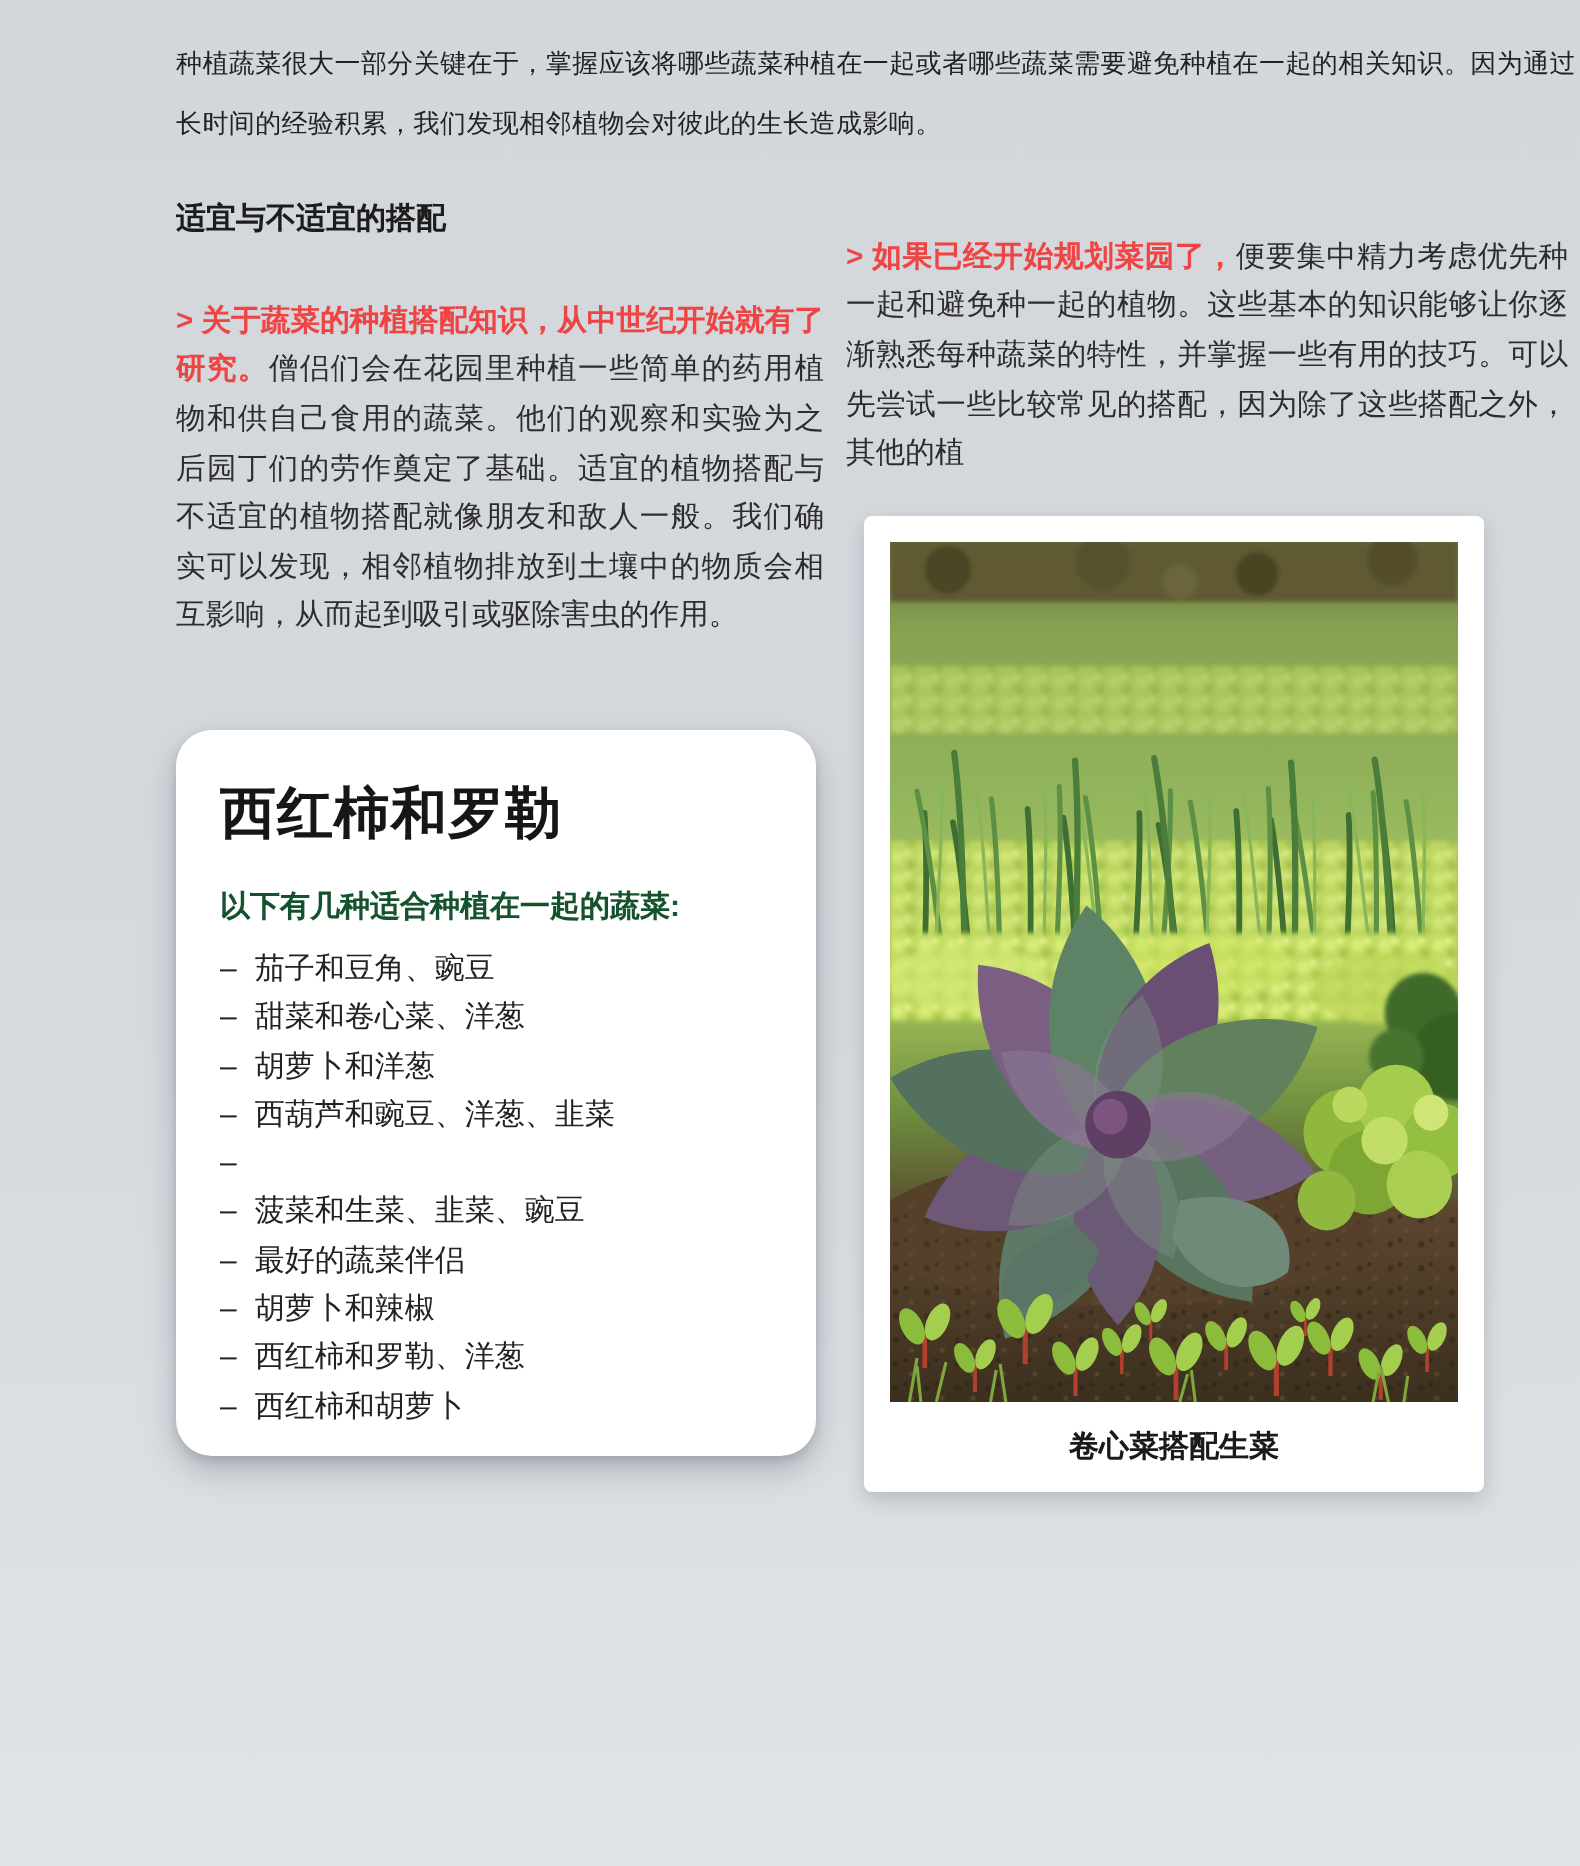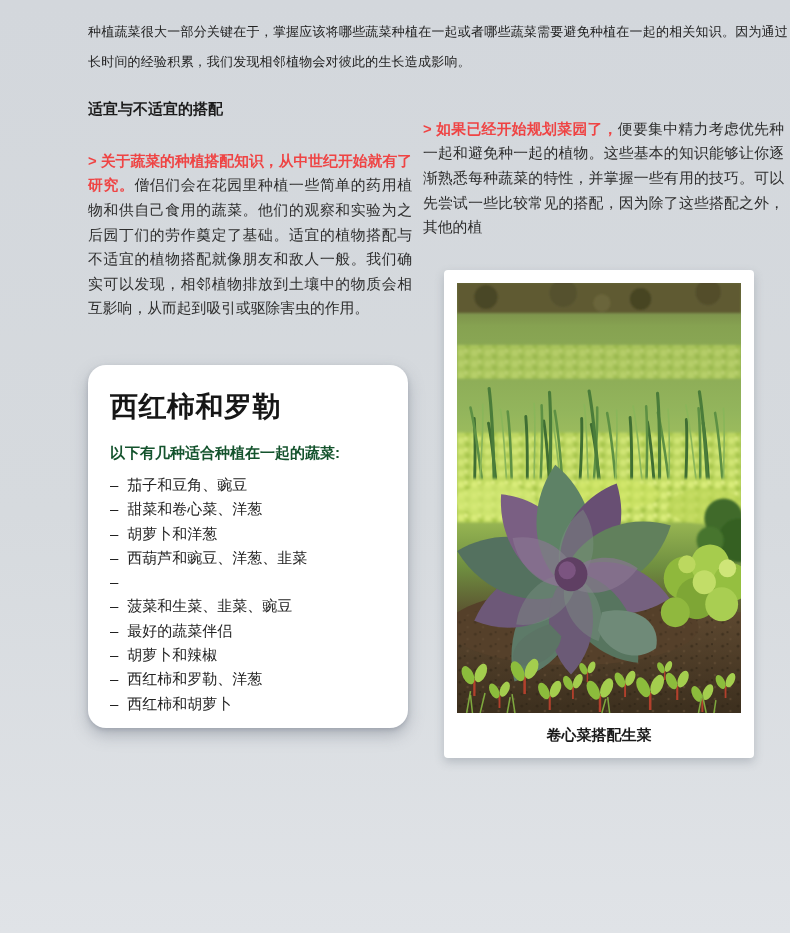--- a/index.html
+++ b/index.html
@@ -126,21 +126,21 @@
         <span class="dash">–</span>
         <span>西红柿和罗勒、洋葱</span>
       </li>
       <li>
         <span class="dash">–</span>
         <span>西红柿和胡萝卜</span>
       </li>
     </ul>
 </aside>
 
-<figure class="abs photo-card" style="margin:16px">
+<figure class="abs photo-card" style="margin:4px">
   <div class="photo-frame">
     <svg viewBox="0 0 294 431" preserveAspectRatio="none">
       <defs>
         <linearGradient id="sky" x1="0" y1="0" x2="0" y2="1">
           <stop offset="0" stop-color="#6b7040"></stop>
           <stop offset="0.10" stop-color="#86a251"></stop>
           <stop offset="0.30" stop-color="#93b55c"></stop>
           <stop offset="0.44" stop-color="#a9c65f"></stop>
           <stop offset="0.54" stop-color="#9dbb55"></stop>
           <stop offset="0.66" stop-color="#6f8f40"></stop>

